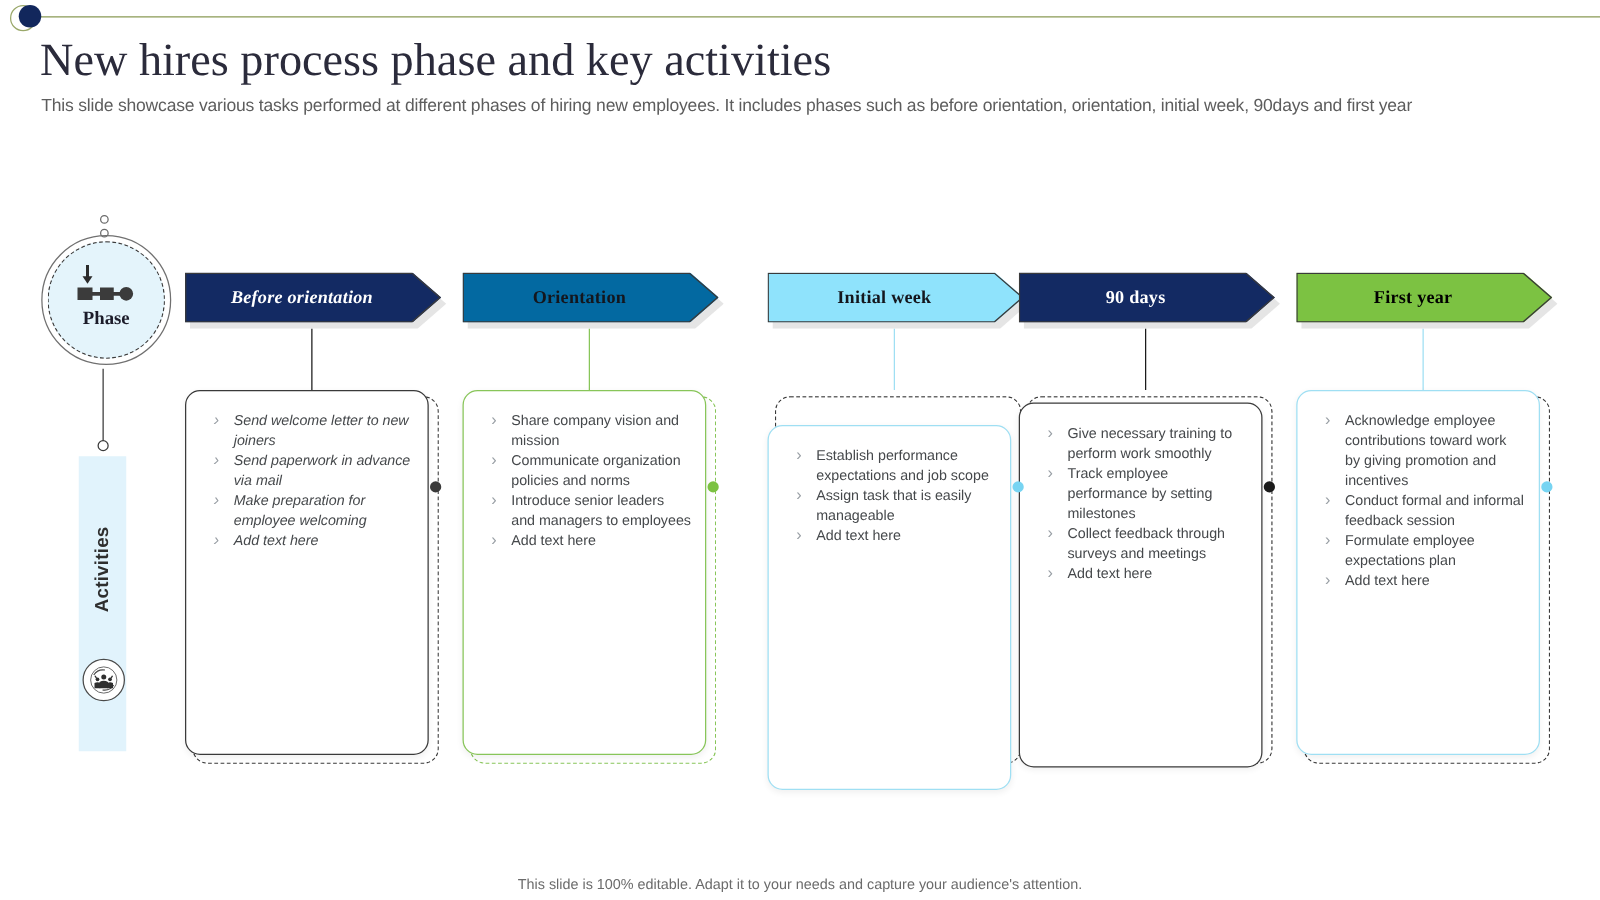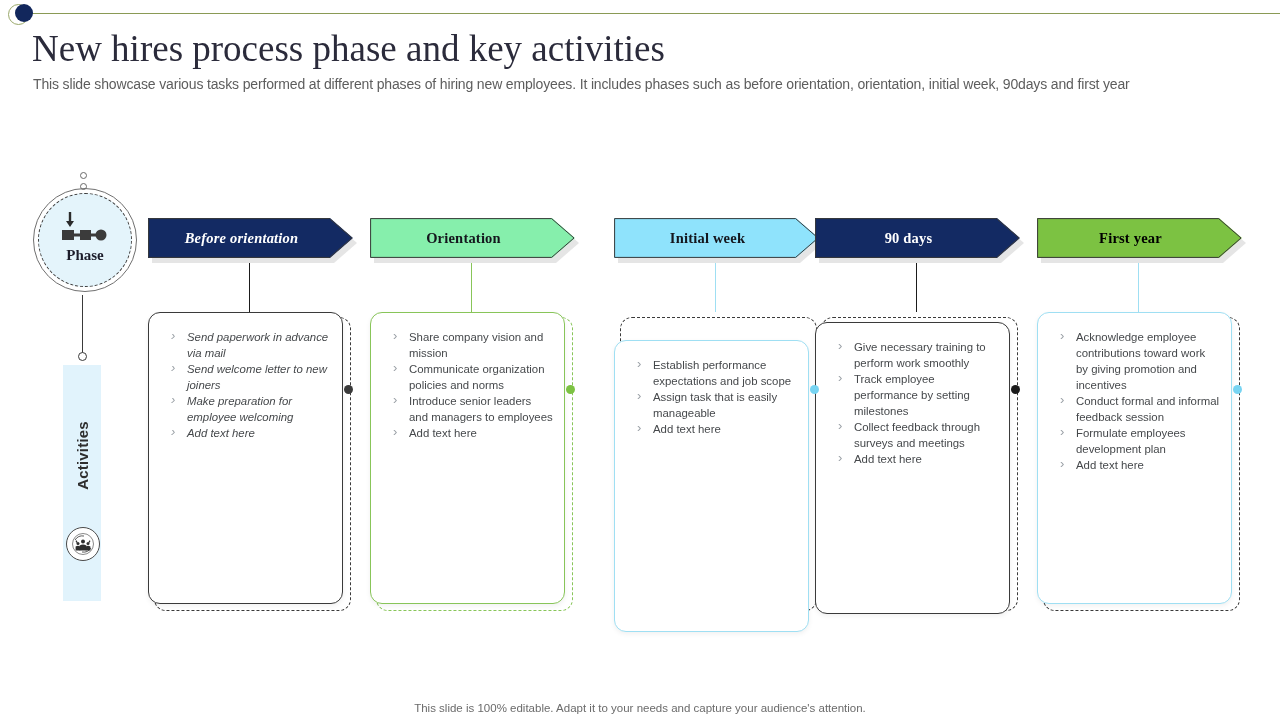--- a/index.html
+++ b/index.html
@@ -310,37 +310,37 @@
     <div class="arrow-outline">
       <svg width="205" height="40" viewBox="0 0 205 40">
           <polygon points="0.6,0.6 181.6,0.6 204,20 181.6,39.4 0.6,39.4" fill="none" stroke="#3a3a3a" stroke-width="1"></polygon>
         </svg>
     </div>
   </div>
   <div class="stem" style="background:#1b1b1b;"></div>
   <div class="card-dashed" style="border-color:#3a3a3a;"></div>
   <div class="card-solid" style="border-color:#3a3a3a;">
     <ul class="card-list">
+      <li>Send welcome letter to new joiners</li>
       <li>Send paperwork in advance via mail</li>
-      <li>Send welcome letter to new joiners</li>
       <li>Make preparation for employee welcoming</li>
       <li>Add text here</li>
     </ul>
   </div>
   <div class="card-dot" style="background:#3a3a3a;"></div>
 </div>
 
 <div class="phase-col" id="col-1" style="left:370px;">
   <div class="arrow-wrap">
     <div class="arrow-shadow">
       <svg width="205" height="40" viewBox="0 0 205 40">
           <polygon points="0,0 182,0 205,20 182,40 0,40" fill="#cfcfcf" opacity="0.55"></polygon>
         </svg>
     </div>
-    <div class="arrow-body" style="background:#86efac;">
+    <div class="arrow-body" style="background:#0369a1;">
       <span class="arrow-text" style="color:#14161d;">Orientation</span>
     </div>
     <div class="arrow-outline">
       <svg width="205" height="40" viewBox="0 0 205 40">
           <polygon points="0.6,0.6 181.6,0.6 204,20 181.6,39.4 0.6,39.4" fill="none" stroke="#3a3a3a" stroke-width="1"></polygon>
         </svg>
     </div>
   </div>
   <div class="stem" style="background:#88c559;"></div>
   <div class="card-dashed" style="border-color:#88c559;"></div>
@@ -427,20 +427,20 @@
           <polygon points="0.6,0.6 181.6,0.6 204,20 181.6,39.4 0.6,39.4" fill="none" stroke="#3a3a3a" stroke-width="1"></polygon>
         </svg>
     </div>
   </div>
   <div class="stem" style="background:#9fdff3;"></div>
   <div class="card-dashed" style="border-color:#3a3a3a;"></div>
   <div class="card-solid" style="border-color:#9fdff3;">
     <ul class="card-list">
       <li>Acknowledge employee contributions toward work by giving promotion and incentives</li>
       <li>Conduct formal and informal feedback session</li>
-      <li>Formulate employees development plan</li>
+      <li>Formulate employee expectations plan</li>
       <li>Add text here</li>
     </ul>
   </div>
   <div class="card-dot" style="background:#77d4f2;"></div>
 </div>
 
 <div id="footer-note">This slide is 100% editable. Adapt it to your needs and capture your audience's attention.</div>
 
 </body></html>

